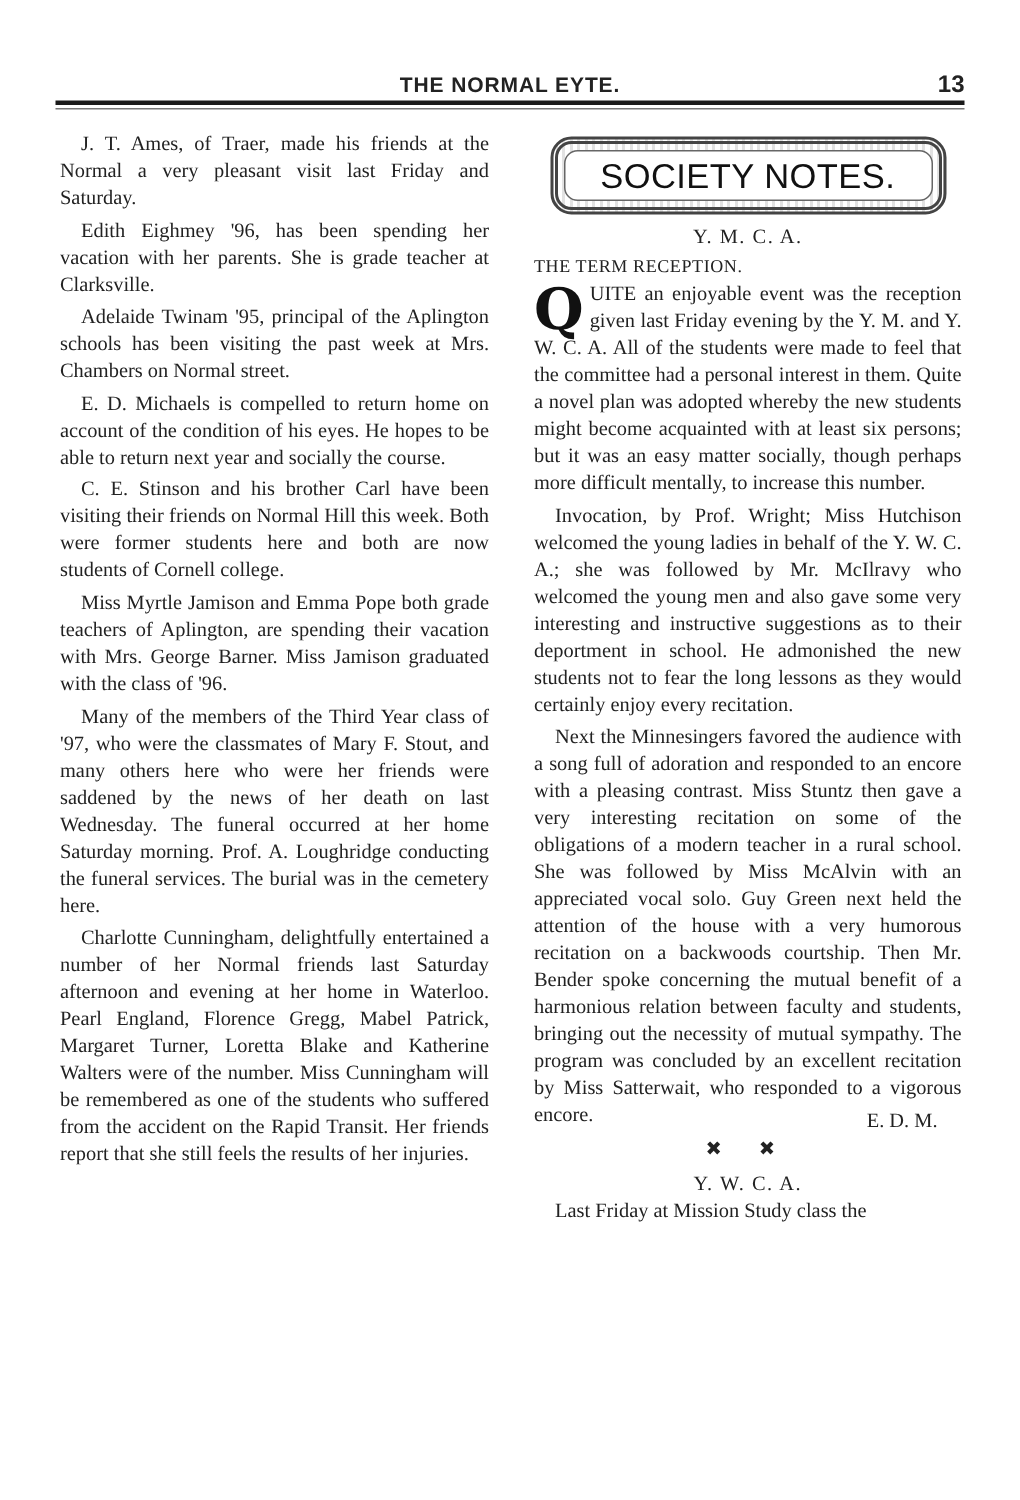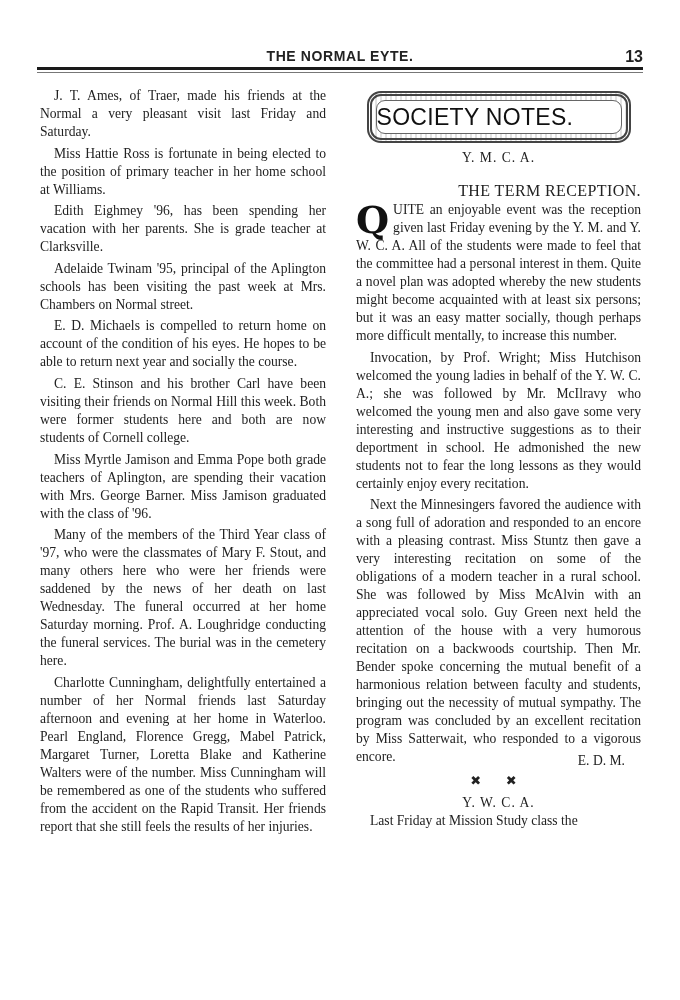--- a/index.html
+++ b/index.html
@@ -41,31 +41,31 @@
       position: relative; margin: 4px auto 6px auto; width: 264px; height: 52px;
       border: 5px double #444; border-radius: 14px;
       box-sizing: border-box;
       display: flex; align-items: center; justify-content: center;
       background:
         repeating-linear-gradient(90deg, transparent 0 3px, rgba(60,60,60,0.15) 3px 5px);
     }
     .banner-inner {
       position: absolute; left: 4px; top: 4px; right: 4px; bottom: 4px;
       border-radius: 9px; background: #fff; border: 1px solid #666;
-      display: flex; align-items: center; justify-content: flex-start;
+      display: flex; align-items: center; justify-content: center;
     }
     .banner-title {
       font-family: "Liberation Sans", "DejaVu Sans", sans-serif;
       font-size: 23px; letter-spacing: 0.3px; color: #111;
     }
     .section-head {
       text-align: center; font-size: 13.6px; letter-spacing: 1px; margin: 4px 0 0 0;
     }
     .section-sub {
-      text-align: right; font-size: 16px; letter-spacing: 0.4px; margin: 15px 0 1px 0;
+      text-align: left; font-size: 12px; letter-spacing: 0.4px; margin: 1px 0 1px 0;
     }
     .dropcap-para { margin: 0 0 3.6px 0; text-indent: 0; }
     .dropcap {
       float: left; font-family: "DejaVu Serif", serif; font-weight: bold;
       font-size: 38px; line-height: 32px; margin: 3px 4px 0 0; color: #111;
     }
     .signature { text-align: right; padding-right: 16px; margin-top: -18px; }
     .ornament {
       text-align: center; font-size: 13px; letter-spacing: 10px; margin: 2px 0 0 0; color: #222;
       font-family: "DejaVu Sans", sans-serif; font-weight: bold;
@@ -76,21 +76,20 @@
 
 <div class="header">
   <div class="header-title">THE NORMAL EYTE.</div>
   <div class="page-number">13</div>
 </div>
 <div class="rule-thick"></div>
 <div class="rule-thin"></div>
 
 <div class="col col-left">
   <p class="para">J. T. Ames, of Traer, made his friends at the Normal a very pleasant visit last Friday and Saturday.</p>
-  <p class="para">Miss Hattie Ross is fortunate in being elected to the position of primary teacher in her home school at Williams.</p>
   <p class="para">Edith Eighmey '96, has been spending her vacation with her parents. She is grade teacher at Clarksville.</p>
   <p class="para">Adelaide Twinam '95, principal of the Aplington schools has been visiting the past week at Mrs. Chambers on Normal street.</p>
   <p class="para">E. D. Michaels is compelled to return home on account of the condition of his eyes. He hopes to be able to return next year and socially the course.</p>
   <p class="para">C. E. Stinson and his brother Carl have been visiting their friends on Normal Hill this week. Both were former students here and both are now students of Cornell college.</p>
   <p class="para">Miss Myrtle Jamison and Emma Pope both grade teachers of Aplington, are spending their vacation with Mrs. George Barner. Miss Jamison graduated with the class of '96.</p>
   <p class="para">Many of the members of the Third Year class of '97, who were the classmates of Mary F. Stout, and many others here who were her friends were saddened by the news of her death on last Wednesday. The funeral occurred at her home Saturday morning. Prof. A. Loughridge conducting the funeral services. The burial was in the cemetery here.</p>
   <p class="para-last">Charlotte Cunningham, delightfully entertained a number of her Normal friends last Saturday afternoon and evening at her home in Waterloo. Pearl England, Florence Gregg, Mabel Patrick, Margaret Turner, Loretta Blake and Katherine Walters were of the number. Miss Cunningham will be remembered as one of the students who suffered from the accident on the Rapid Transit. Her friends report that she still feels the results of her injuries.</p>
 </div>
 
 <div class="col col-right">

